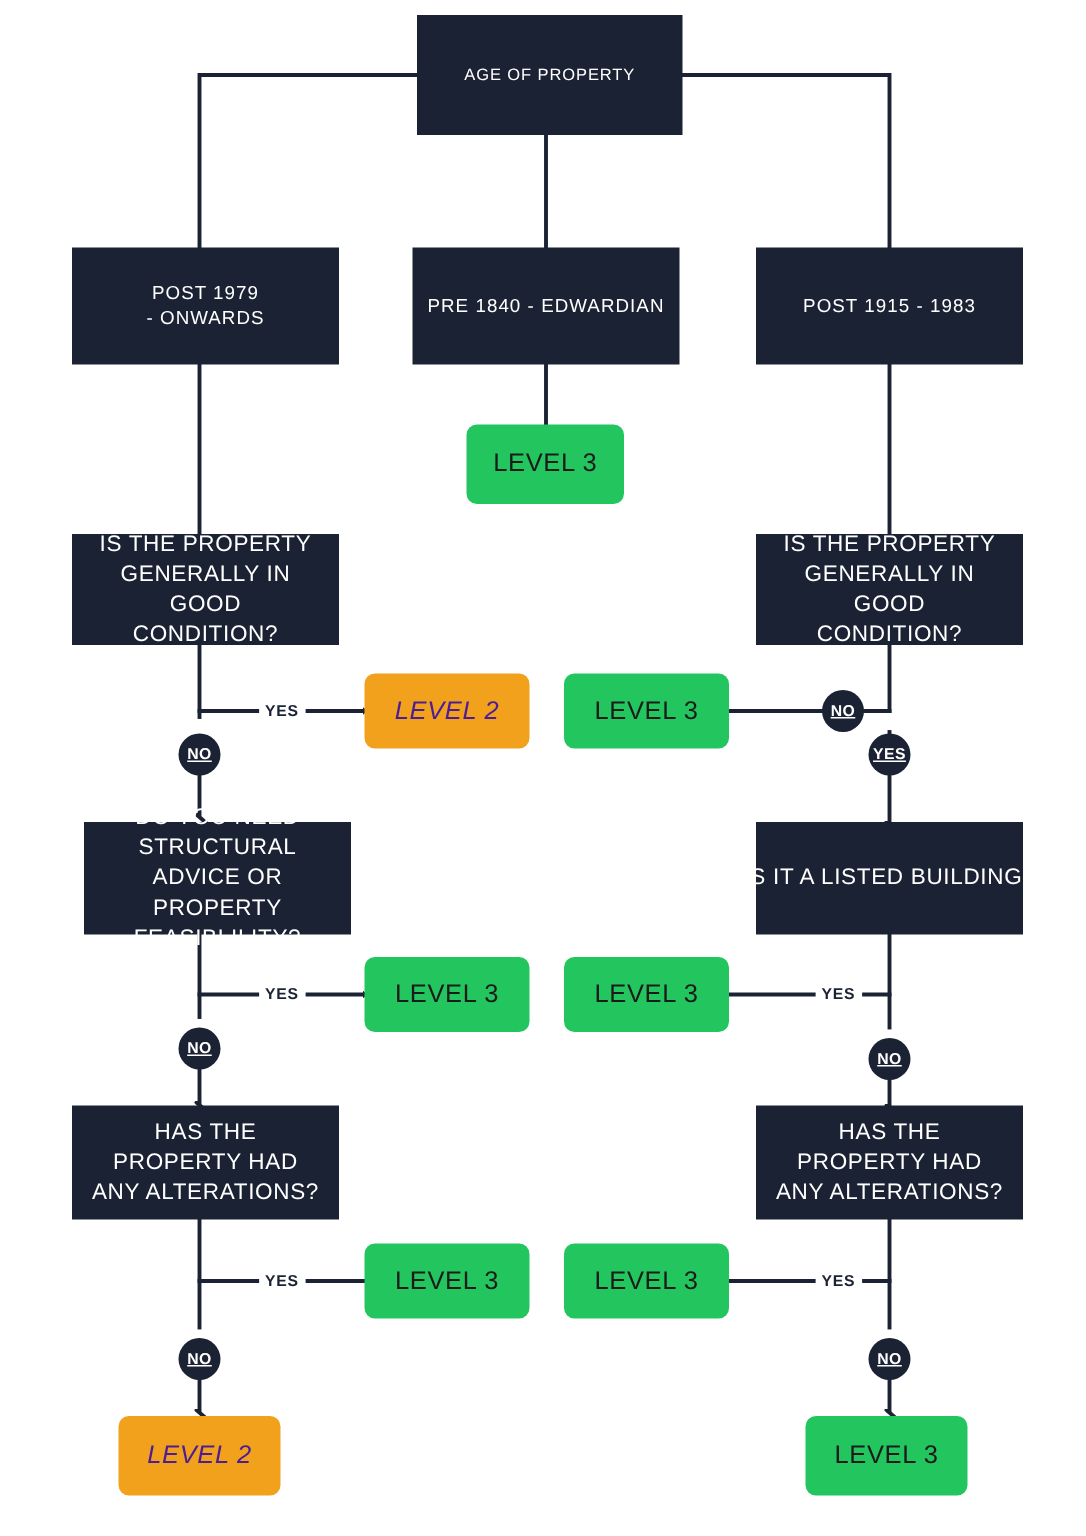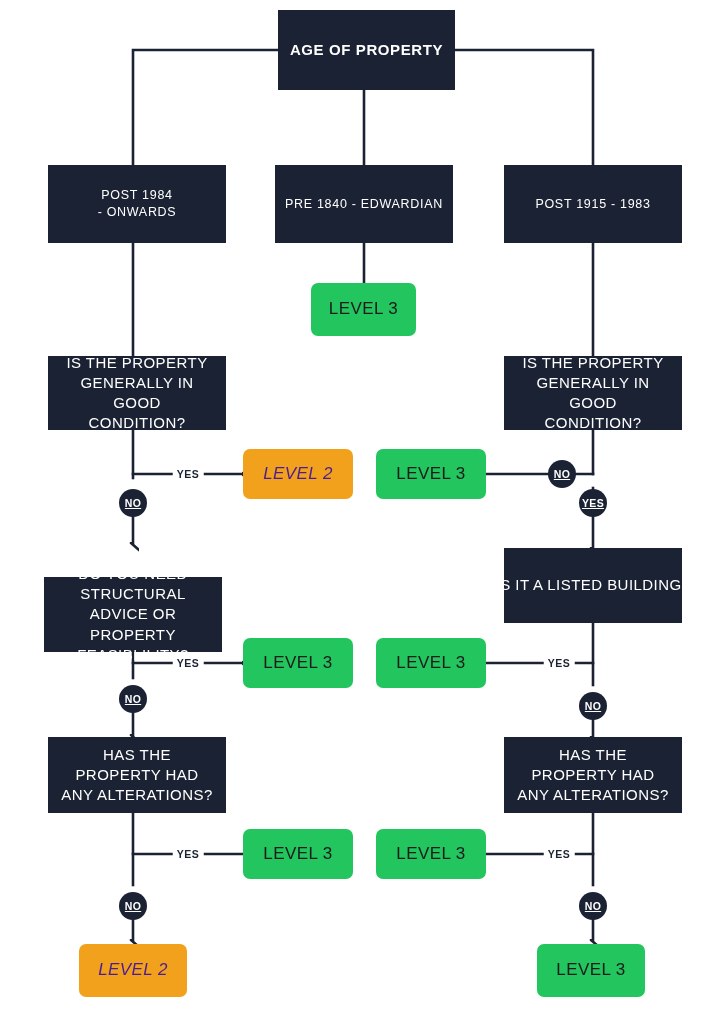--- a/index.html
+++ b/index.html
@@ -41,22 +41,22 @@
     color:#1b1b1b;
     border-radius:7px;
   }
   .orange{
     background:#f2a11c;
     color:#4c1d95;
     border-radius:7px;
     font-style:italic;
   }
   .title-node{
-    font-size:15px;
-    font-weight:bold;
+    font-size:11px;
+    font-weight:normal;
     letter-spacing:0.6px;
   }
   .era-node{
     font-size:12.5px;
     font-weight:normal;
     letter-spacing:0.7px;
   }
   .question-node{
     font-size:15px;
     font-weight:normal;
@@ -151,21 +151,21 @@
       <path d="M 593 663 L 481 663" marker-end="url(#arrow-left)"></path>
 
       <path d="M 593 854 L 481 854"></path>
     </g>
   </svg>
 
   <div class="node dark title-node" style="left:278px;top:10px;width:177px;height:80px;">AGE OF PROPERTY</div>
 
   <div class="node dark era-node" style="left:48px;top:165px;width:178px;height:78px;">
     <span class="nowrap">
-      <span>POST 1984</span><br>
+      <span>POST 1979</span><br>
       <span>- ONWARDS</span>
     </span>
   </div>
 
   <div class="node dark era-node" style="left:275px;top:165px;width:178px;height:78px;justify-content:center;">
     <span class="nowrap">PRE 1840 - EDWARDIAN</span>
   </div>
 
   <div class="node dark era-node" style="left:504px;top:165px;width:178px;height:78px;">
     <span class="nowrap">POST 1915 - 1983</span>
@@ -180,21 +180,21 @@
       <span>CONDITION?</span>
     </span>
   </div>
 
   <div class="node orange level-node" style="left:243px;top:449px;width:110px;height:50px;">LEVEL 2</div>
 
   <div class="edge-label" style="left:188px;top:474px;">YES</div>
 
   <div class="badge" style="left:133px;top:503px;">NO</div>
 
-  <div class="node dark question-node" style="left:44px;top:548px;width:178px;height:75px;margin-top:29px;">
+  <div class="node dark question-node" style="left:56px;top:548px;width:178px;height:75px;">
     <span>
       <span>DO YOU NEED</span><br>
       <span>STRUCTURAL ADVICE OR</span><br>
       <span>PROPERTY FEASIBLILITY?</span>
     </span>
   </div>
 
   <div class="node green level-node" style="left:243px;top:638px;width:110px;height:50px;">LEVEL 3</div>
 
   <div class="edge-label" style="left:188px;top:663px;">YES</div>

